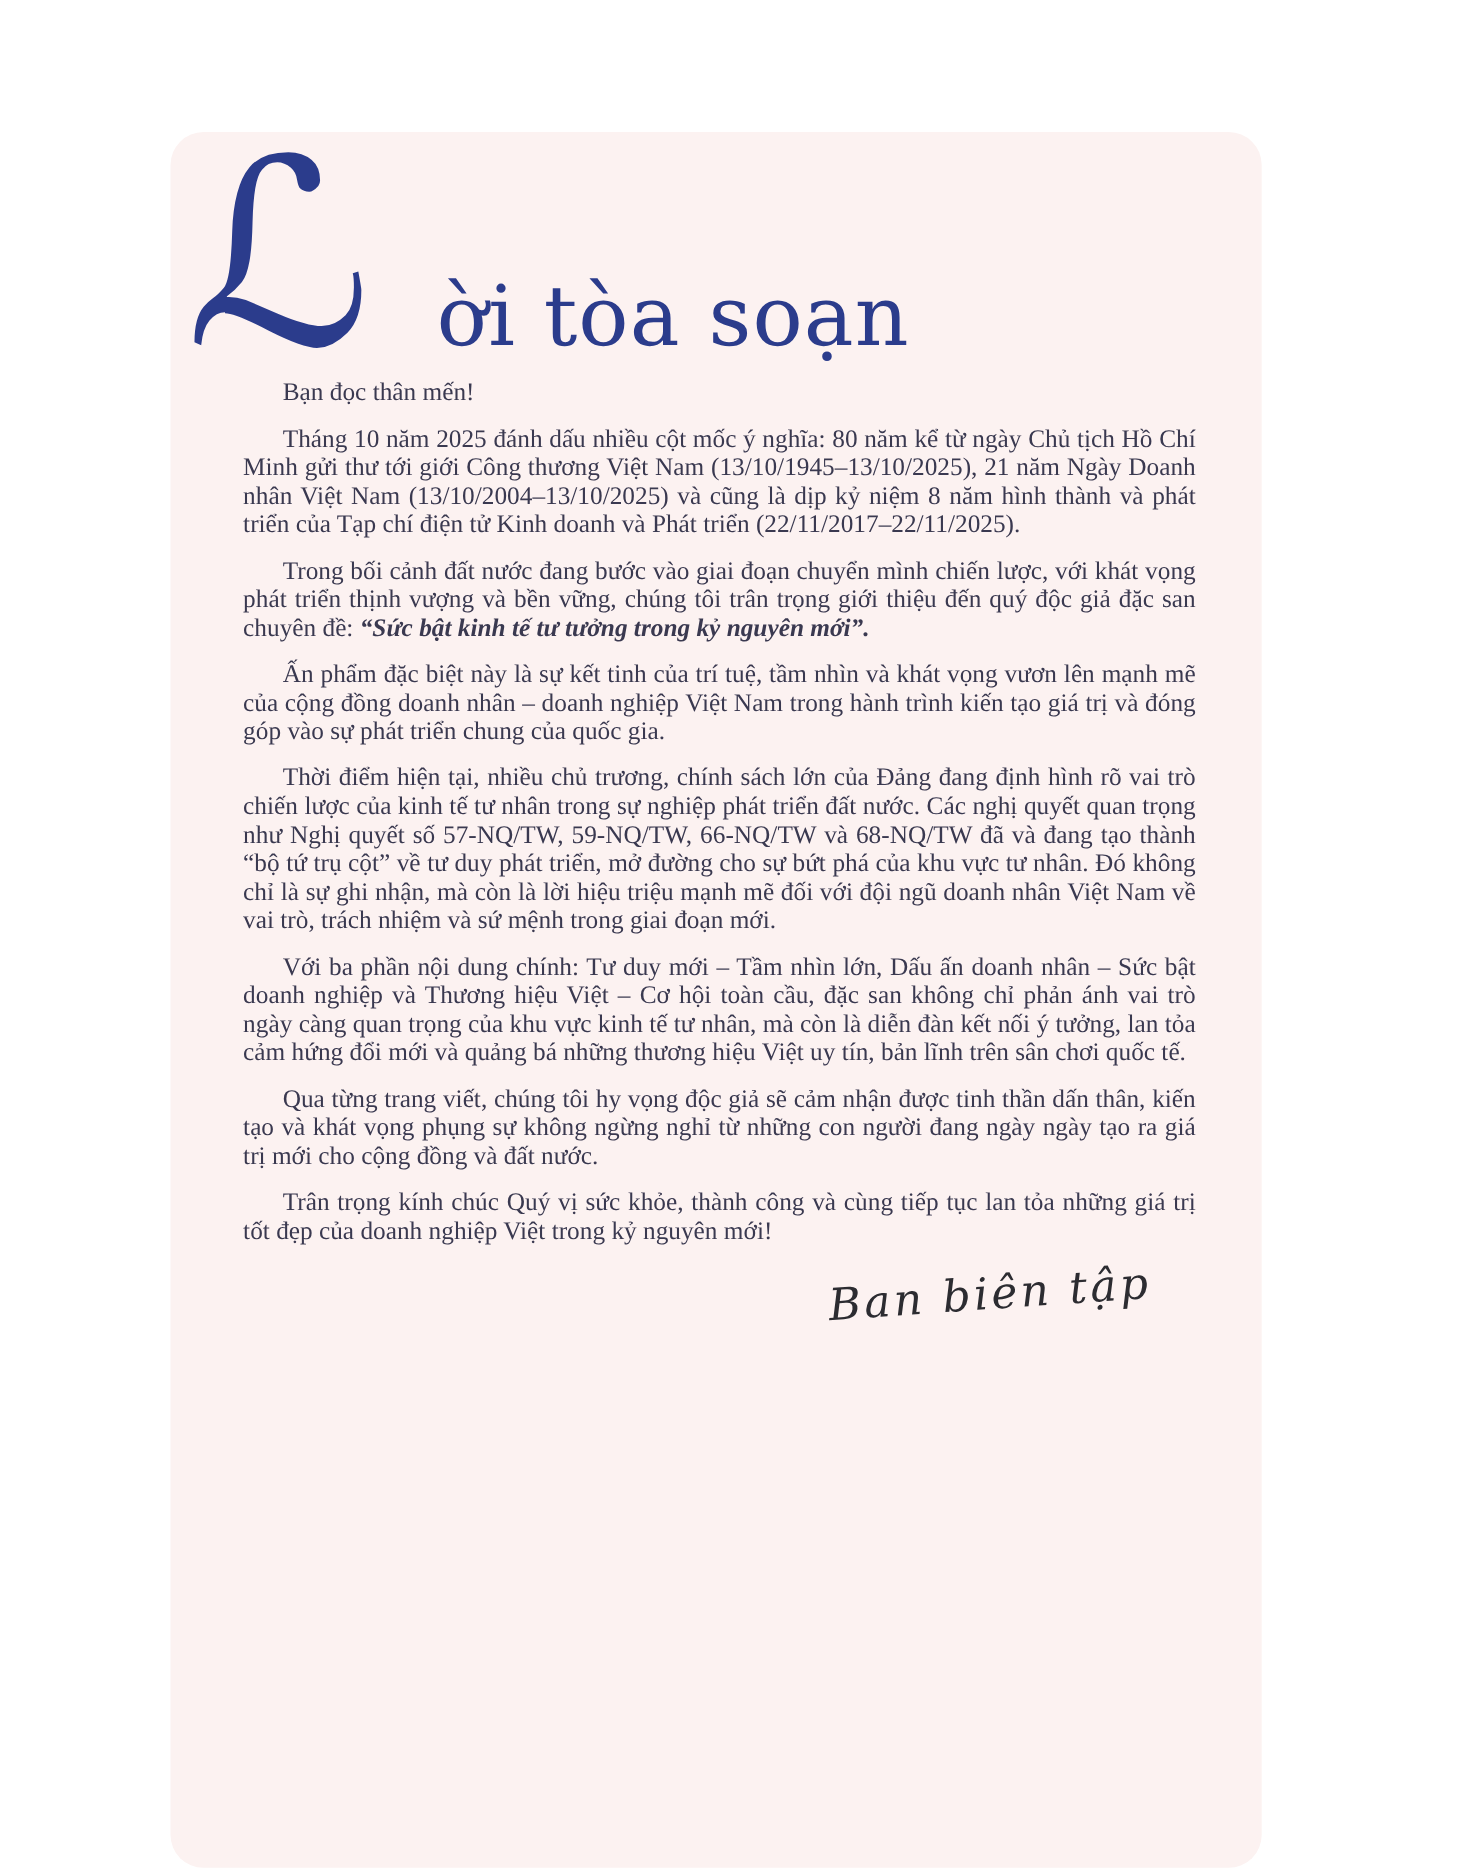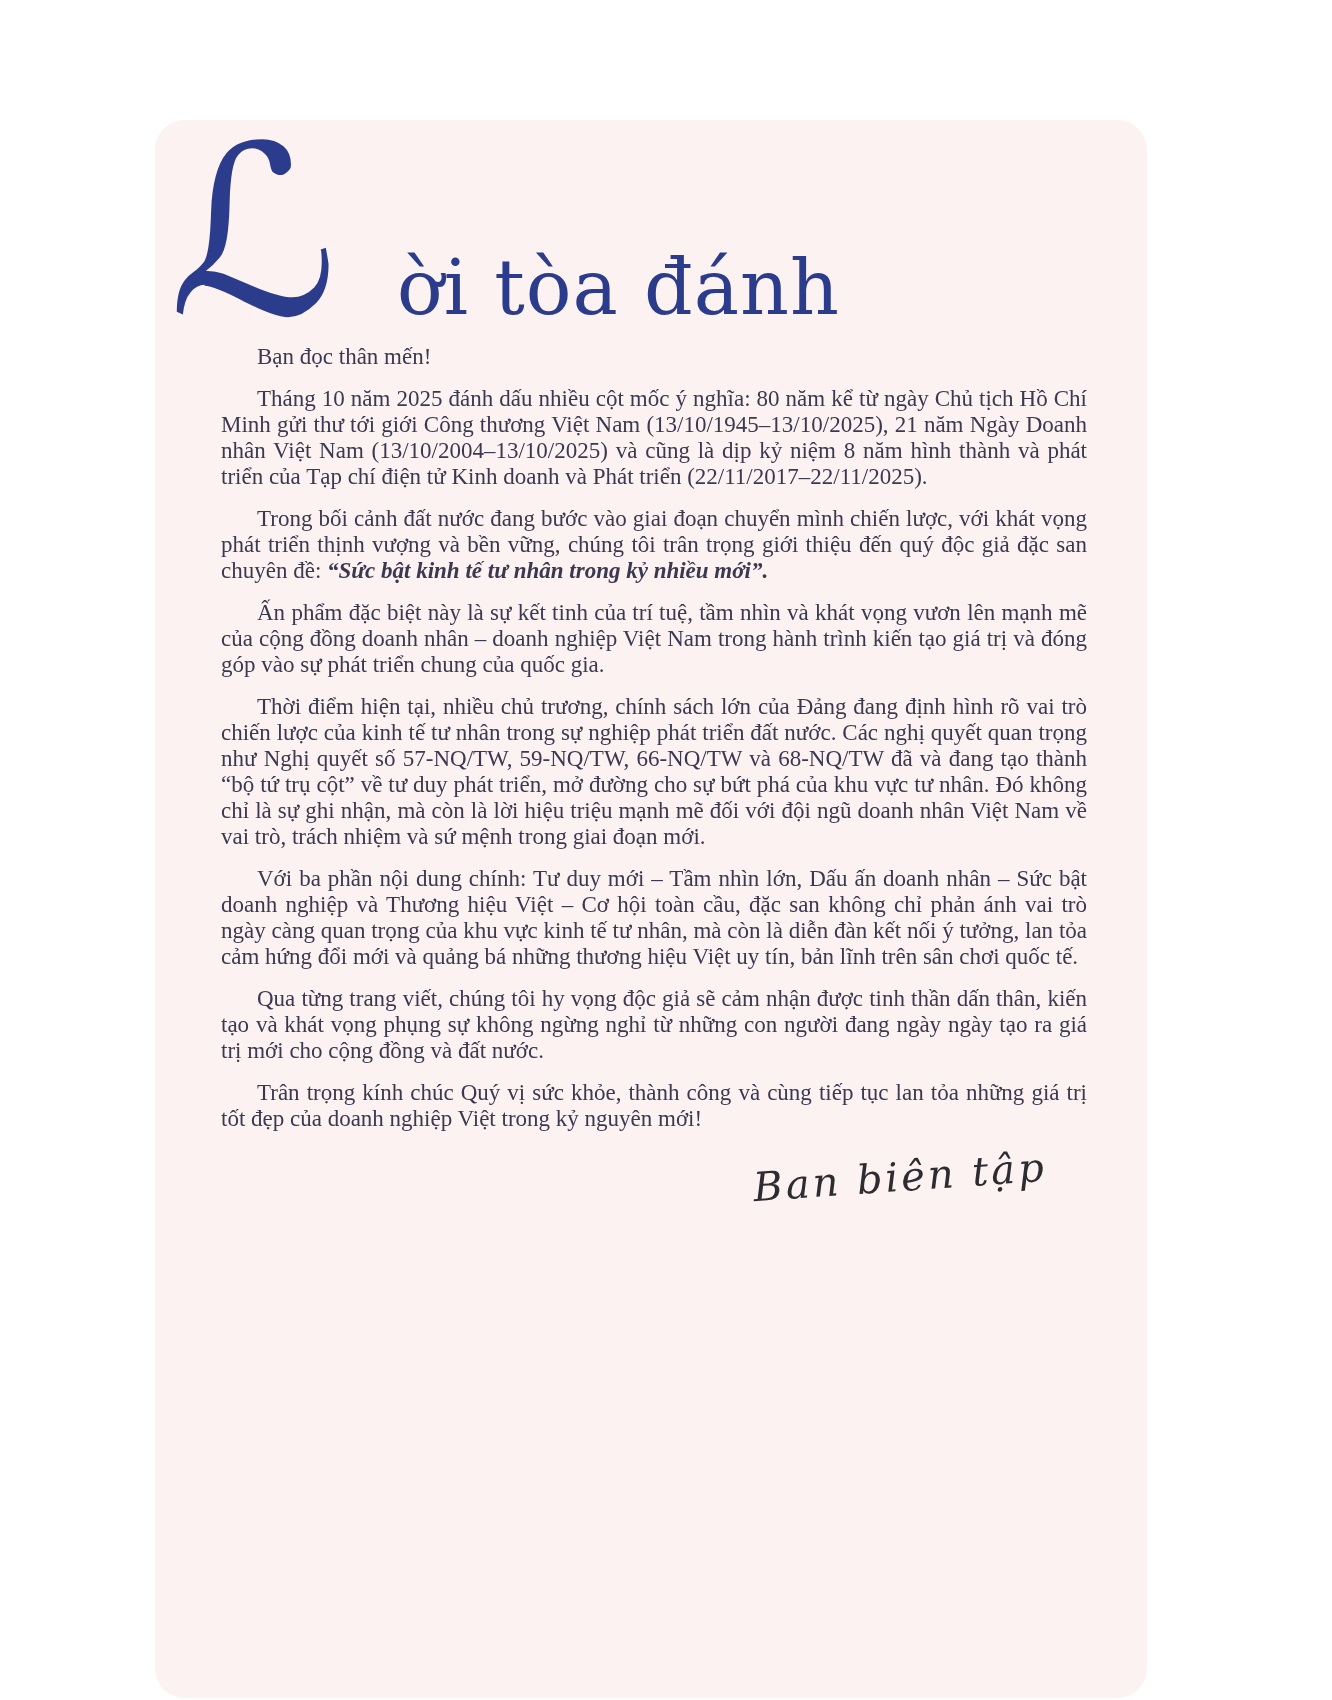--- a/index.html
+++ b/index.html
@@ -67,27 +67,27 @@
     transform:rotate(-4deg);
   }
 </style>
 </head>
 <body>
 
 <div class="card">
 
   <div class="title-block">
     <span class="script-l">ℒ</span>
-    <span class="title-rest">ời tòa đánh</span>
+    <span class="title-rest">ời tòa soạn</span>
   </div>
 
   <div class="body-text">
     <p>Bạn đọc thân mến!</p>
     <p>Tháng 10 năm 2025 đánh dấu nhiều cột mốc ý nghĩa: 80 năm kể từ ngày Chủ tịch Hồ Chí Minh gửi thư tới giới Công thương Việt Nam (13/10/1945–13/10/2025), 21 năm Ngày Doanh nhân Việt Nam (13/10/2004–13/10/2025) và cũng là dịp kỷ niệm 8 năm hình thành và phát triển của Tạp chí điện tử Kinh doanh và Phát triển (22/11/2017–22/11/2025).</p>
-    <p><span>Trong bối cảnh đất nước đang bước vào giai đoạn chuyển mình chiến lược, với khát vọng phát triển thịnh vượng và bền vững, chúng tôi trân trọng giới thiệu đến quý độc giả đặc san chuyên đề: </span><span class="highlight-phrase">“Sức bật kinh tế tư nhân trong kỷ nhiều mới”.</span></p>
+    <p><span>Trong bối cảnh đất nước đang bước vào giai đoạn chuyển mình chiến lược, với khát vọng phát triển thịnh vượng và bền vững, chúng tôi trân trọng giới thiệu đến quý độc giả đặc san chuyên đề: </span><span class="highlight-phrase">“Sức bật kinh tế tư tưởng trong kỷ nguyên mới”.</span></p>
     <p>Ấn phẩm đặc biệt này là sự kết tinh của trí tuệ, tầm nhìn và khát vọng vươn lên mạnh mẽ của cộng đồng doanh nhân – doanh nghiệp Việt Nam trong hành trình kiến tạo giá trị và đóng góp vào sự phát triển chung của quốc gia.</p>
     <p>Thời điểm hiện tại, nhiều chủ trương, chính sách lớn của Đảng đang định hình rõ vai trò chiến lược của kinh tế tư nhân trong sự nghiệp phát triển đất nước. Các nghị quyết quan trọng như Nghị quyết số 57-NQ/TW, 59-NQ/TW, 66-NQ/TW và 68-NQ/TW đã và đang tạo thành “bộ tứ trụ cột” về tư duy phát triển, mở đường cho sự bứt phá của khu vực tư nhân. Đó không chỉ là sự ghi nhận, mà còn là lời hiệu triệu mạnh mẽ đối với đội ngũ doanh nhân Việt Nam về vai trò, trách nhiệm và sứ mệnh trong giai đoạn mới.</p>
     <p>Với ba phần nội dung chính: Tư duy mới – Tầm nhìn lớn, Dấu ấn doanh nhân – Sức bật doanh nghiệp và Thương hiệu Việt – Cơ hội toàn cầu, đặc san không chỉ phản ánh vai trò ngày càng quan trọng của khu vực kinh tế tư nhân, mà còn là diễn đàn kết nối ý tưởng, lan tỏa cảm hứng đổi mới và quảng bá những thương hiệu Việt uy tín, bản lĩnh trên sân chơi quốc tế.</p>
     <p>Qua từng trang viết, chúng tôi hy vọng độc giả sẽ cảm nhận được tinh thần dấn thân, kiến tạo và khát vọng phụng sự không ngừng nghỉ từ những con người đang ngày ngày tạo ra giá trị mới cho cộng đồng và đất nước.</p>
     <p>Trân trọng kính chúc Quý vị sức khỏe, thành công và cùng tiếp tục lan tỏa những giá trị tốt đẹp của doanh nghiệp Việt trong kỷ nguyên mới!</p>
   </div>
 
   <div class="signature-block">
     <span class="signature">Ban biên tập</span>
   </div>

